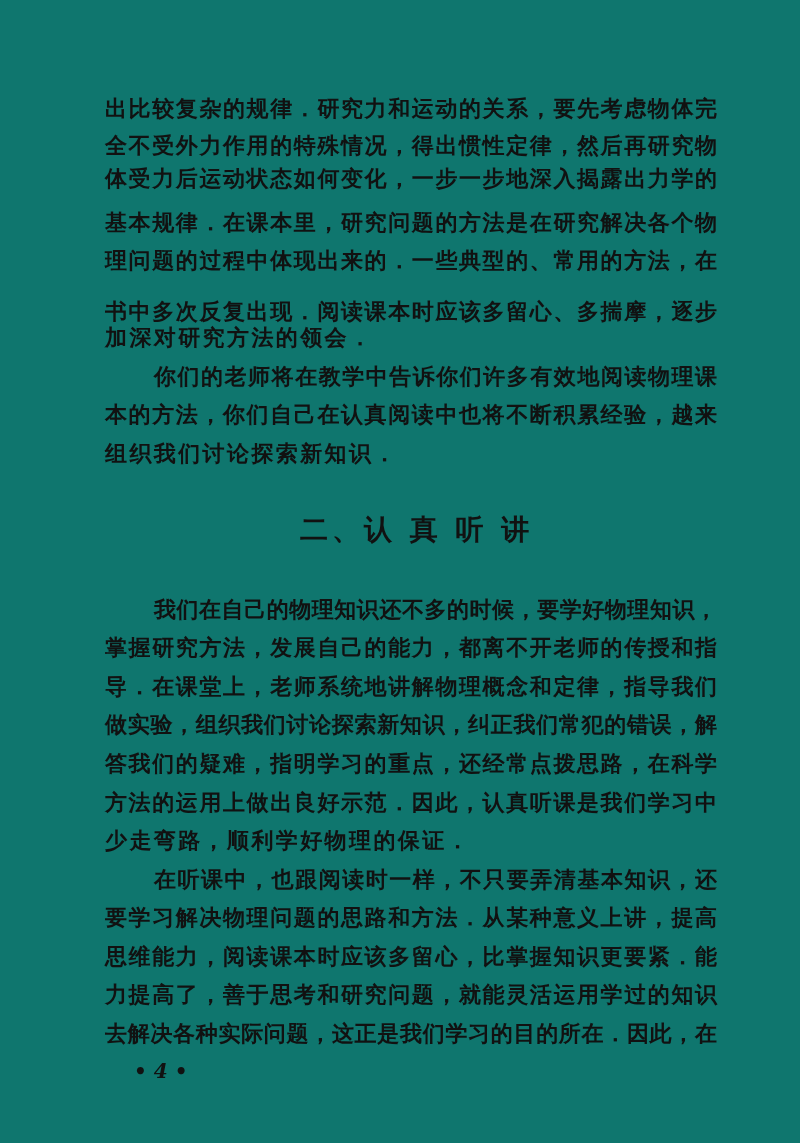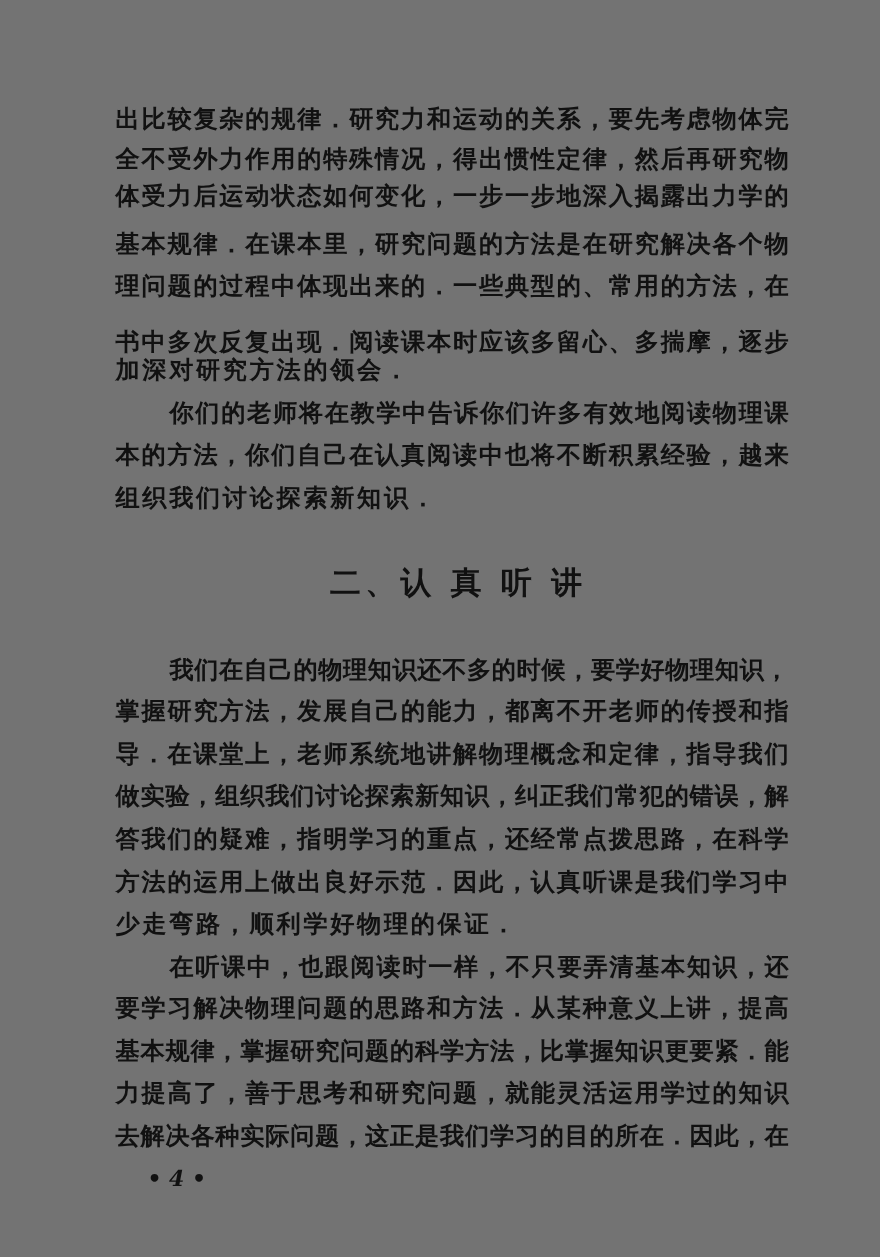--- a/index.html
+++ b/index.html
@@ -12,38 +12,39 @@
       height: 1143px;
       position: relative;
       overflow: hidden;
       font-family: "DejaVu Sans", "Liberation Sans", sans-serif;
       color: #111111;
     }
     .page {
       position: absolute;
       left: 0; top: 0;
       width: 800px; height: 1143px;
-      background: #737373;
+      background: #0f766e;
     }
     .line {
       position: absolute;
       left: 105px;
       width: 612px;
       height: 38px;
       line-height: 38px;
       font-size: 22px;
       font-weight: bold;
       white-space: nowrap;
       text-align: justify;
       text-align-last: justify;
       letter-spacing: 0px;
     }
     .line.indent {
       left: 154px;
       width: 563px;
+      font-family: Liberation Serif, serif;
     }
     .line.last {
       text-align-last: left;
       letter-spacing: 2.4px;
     }
     .heading {
       position: absolute;
       left: 300px;
       width: 220px;
       top: 510px;
@@ -91,19 +92,19 @@
   <div class="line indent" style="top:591px">我们在自己的物理知识还不多的时候，要学好物理知识，</div>
   <div class="line" style="top:629px">掌握研究方法，发展自己的能力，都离不开老师的传授和指</div>
   <div class="line" style="top:668px">导．在课堂上，老师系统地讲解物理概念和定律，指导我们</div>
   <div class="line" style="top:706px">做实验，组织我们讨论探索新知识，纠正我们常犯的错误，解</div>
   <div class="line" style="top:745px">答我们的疑难，指明学习的重点，还经常点拨思路，在科学</div>
   <div class="line" style="top:784px">方法的运用上做出良好示范．因此，认真听课是我们学习中</div>
   <div class="line last" style="top:822px">少走弯路，顺利学好物理的保证．</div>
 
   <div class="line indent" style="top:861px">在听课中，也跟阅读时一样，不只要弄清基本知识，还</div>
   <div class="line" style="top:899px">要学习解决物理问题的思路和方法．从某种意义上讲，提高</div>
-  <div class="line" style="top:938px">基本规律，掌握研究问题的科学方法，比掌握知识更要紧．能</div>
+  <div class="line" style="top:938px">思维能力，阅读课本时应该多留心，比掌握知识更要紧．能</div>
   <div class="line" style="top:976px">力提高了，善于思考和研究问题，就能灵活运用学过的知识</div>
   <div class="line" style="top:1015px">去解决各种实际问题，这正是我们学习的目的所在．因此，在</div>
 
   <div class="page-number">• 4 •</div>
 
 </div>
 
 </body></html>

